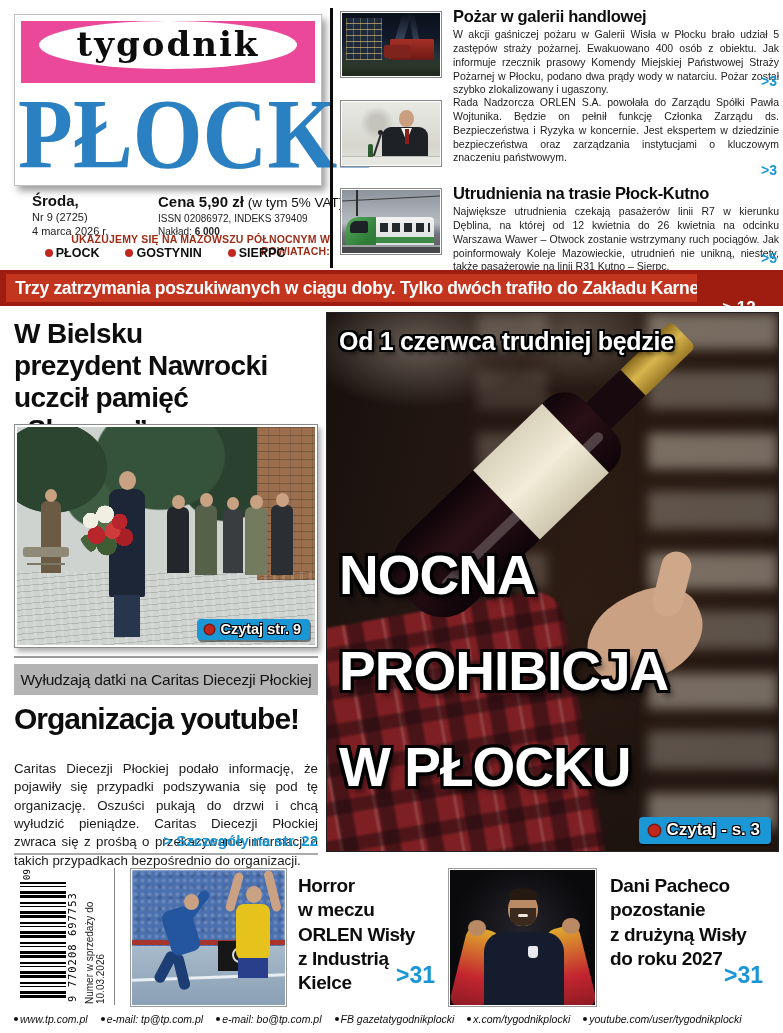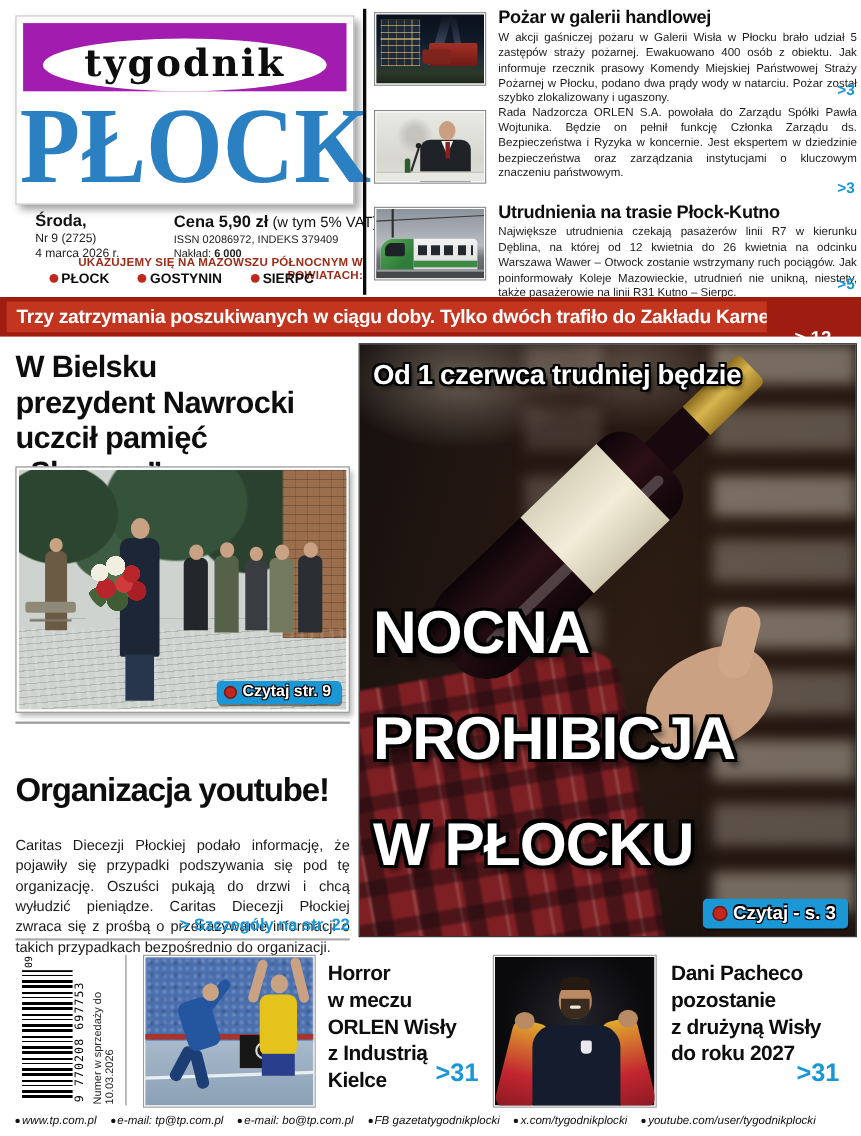--- a/index.html
+++ b/index.html
@@ -10,22 +10,22 @@
     background:#ffffff; overflow:hidden; color:#111;
   }
 
   
   .logo-box {
     position:absolute; left:14px; top:14px; width:308px; height:172px;
     background:#fff; border:1px solid #c2c2c2;
     box-shadow:4px 5px 7px rgba(0,0,0,.38); padding:6px;
   }
   .logo-blue {
-    position:relative; width:100%; height:62px; background:#a21caf;
-    display:flex; align-items:flex-end; justify-content:center;
+    position:relative; width:100%; height:62px; background:#ec4899;
+    display:flex; align-items:flex-start; justify-content:center;
   }
   .logo-ellipse {
     width:88%; height:48px; background:#fff; border-radius:50%;
     display:flex; align-items:center; justify-content:center;
   }
   .logo-tygodnik {
     font-family:"DejaVu Serif", serif; font-weight:bold; font-size:34px;
     color:#0d0d0d; letter-spacing:2px; transform:translateY(-1px);
   }
   .logo-plocki {
@@ -423,20 +423,21 @@
       <div class="cer-legs"></div>
       <div class="cer-bouquet"></div>
       <div class="badge" style="right:5px;bottom:5px;">
         <span class="bdot"></span>
         <span class="btxt">Czytaj str. 9</span>
       </div>
     </div>
   </div>
 
   <div class="hr" style="top:656px;"></div>
+  <div class="kicker">Wyłudzają datki na Caritas Diecezji Płockiej</div>
   <div class="warn-head">Organizacja youtube!</div>
   <div class="warn-body">Caritas Diecezji Płockiej podało informację, że pojawiły się przypadki podszywania się pod tę organizację. Oszuści pukają do drzwi i chcą wyłudzić pieniądze. Caritas Diecezji Płockiej zwraca się z prośbą o przekazywanie informacji o takich przypadkach bezpośrednio do organizacji.</div>
   <div class="more-link">&gt; Szczegóły na str. 22</div>
   <div class="hr" style="top:853px;background:#aaa;"></div>
 
   <div class="feature">
     <div class="fill liq-base"></div>
     <div class="liq-shelf" style="right:0;width:130px;"></div>
     <div class="liq-shelf" style="left:150px;width:70px;opacity:.5;"></div>
     <div class="liq-bokeh"></div>

